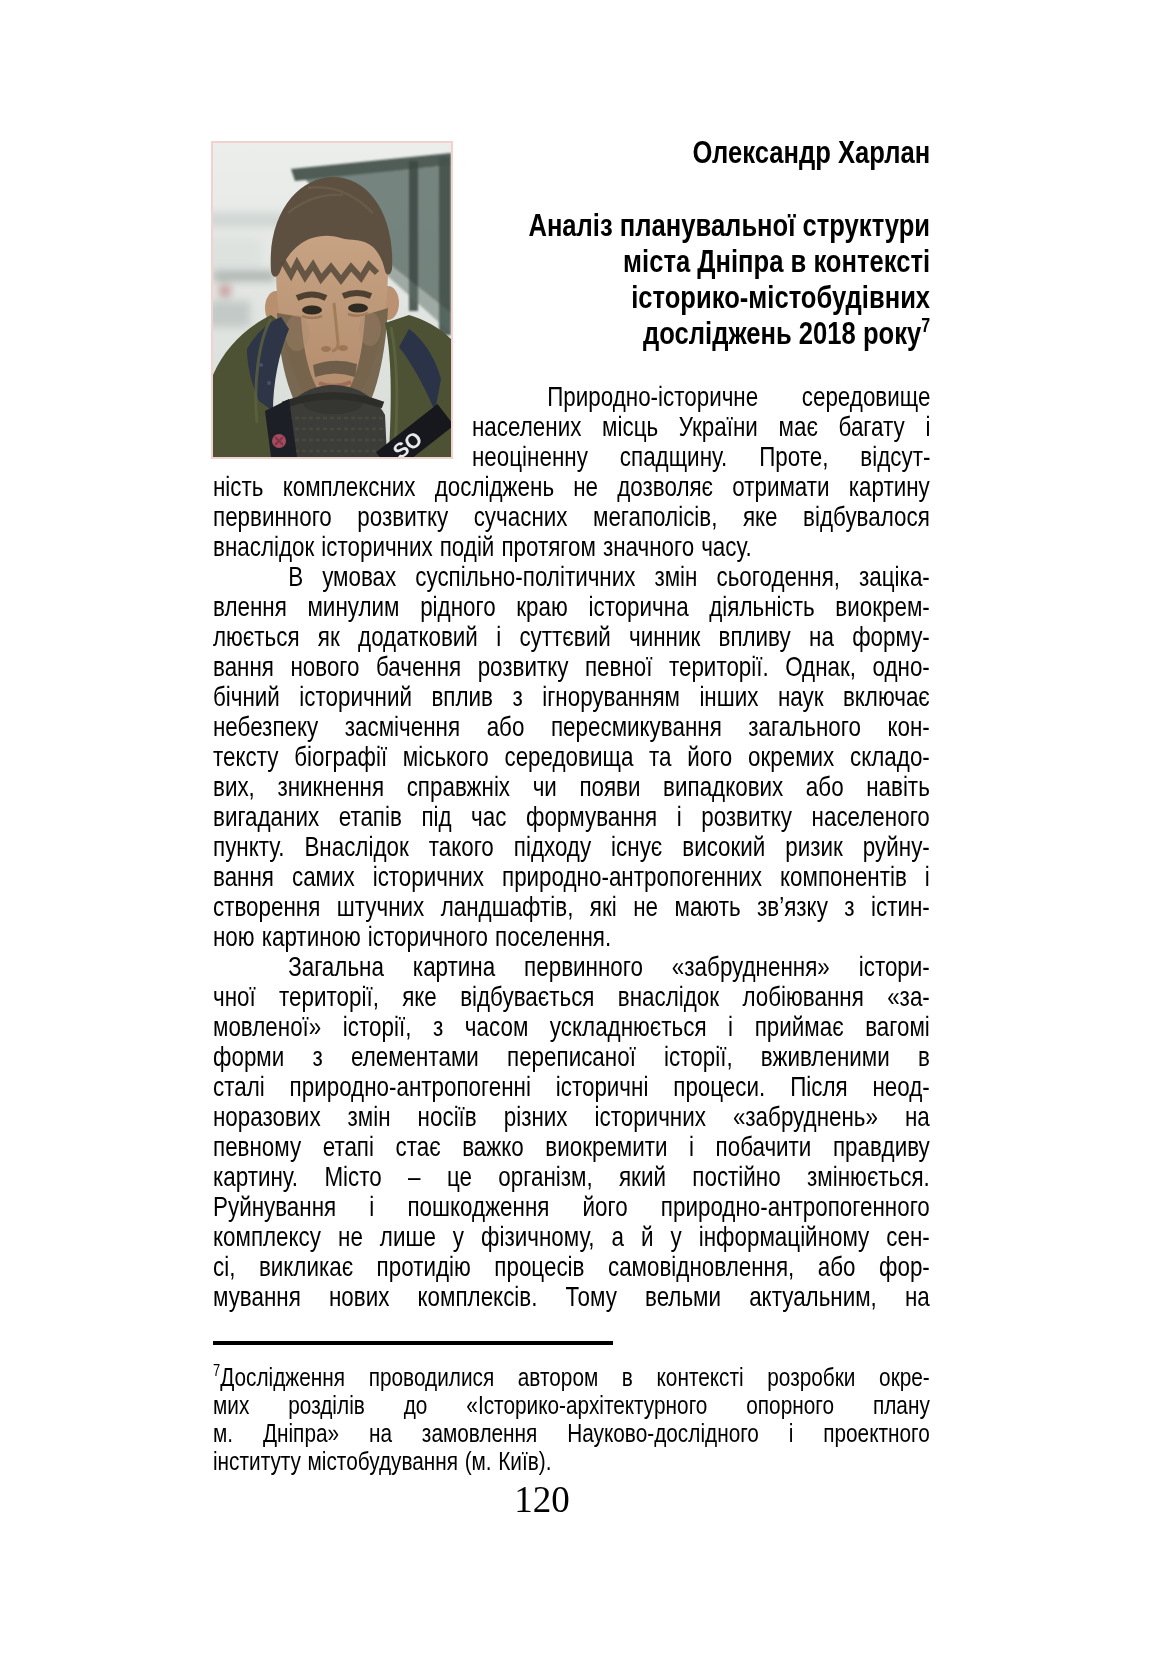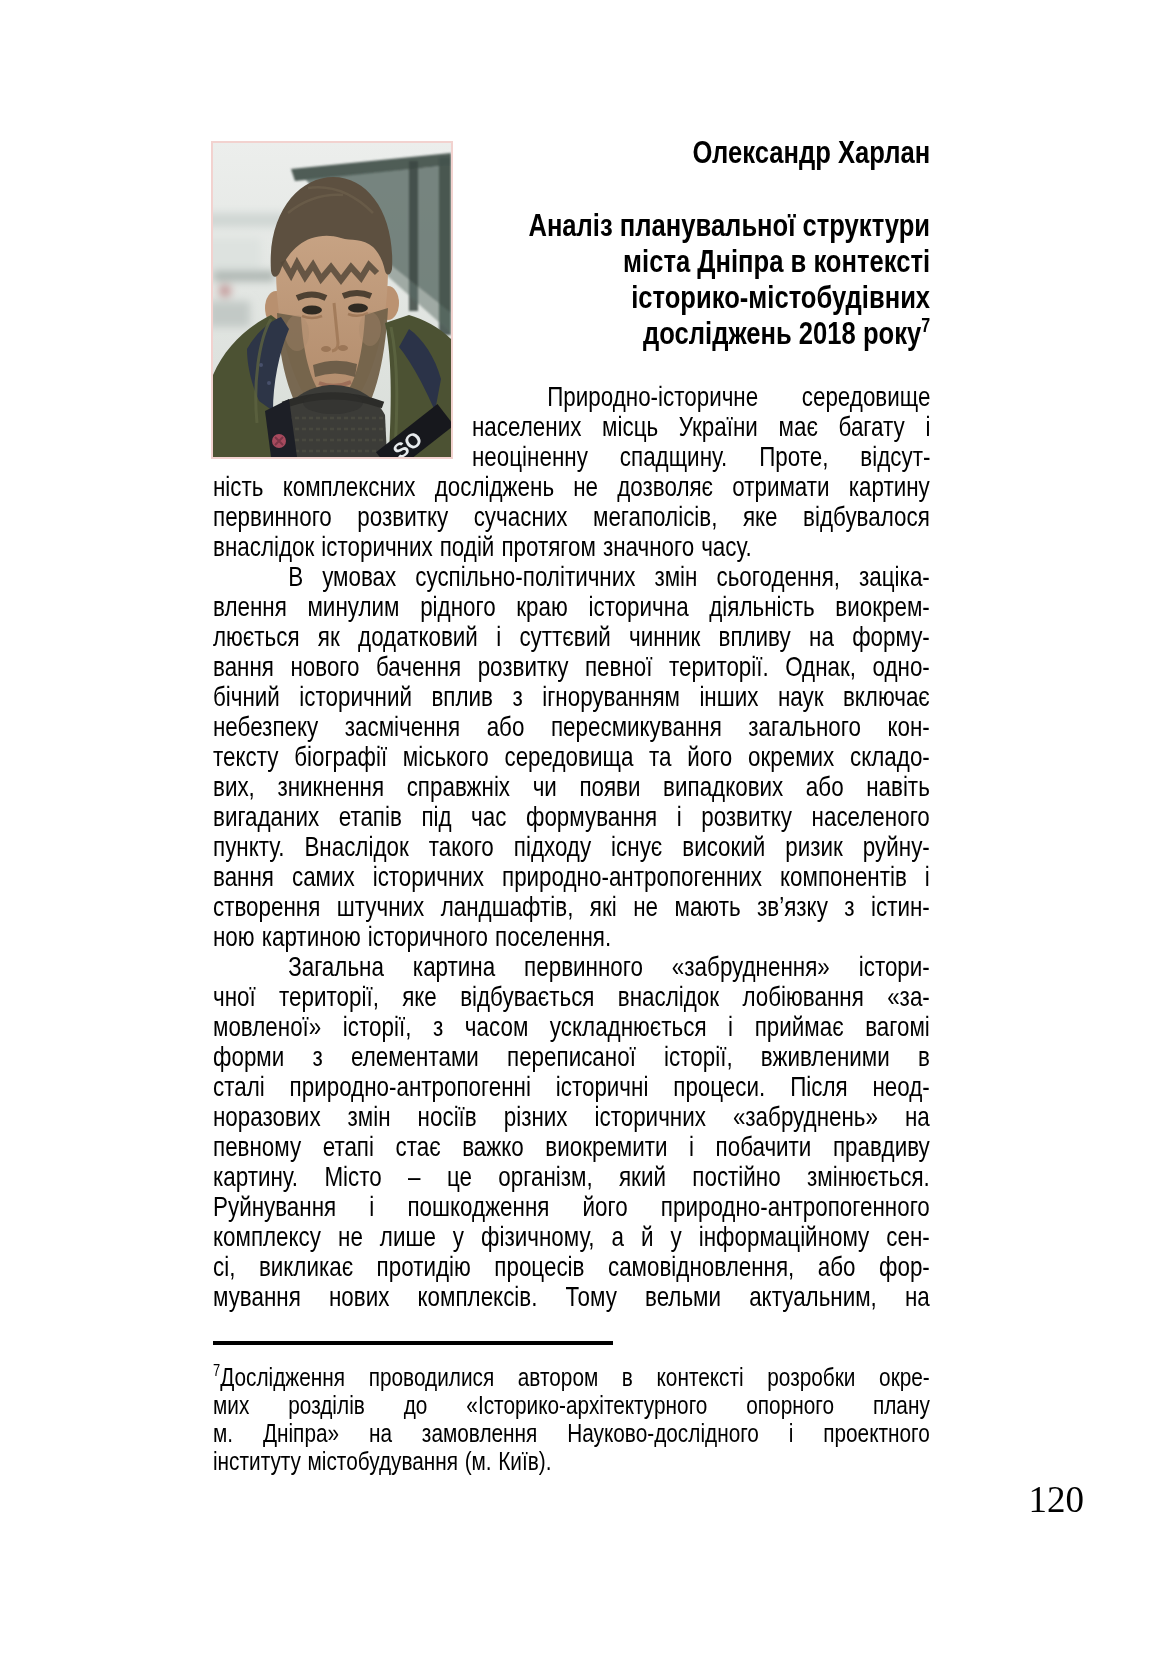--- a/index.html
+++ b/index.html
@@ -47,21 +47,21 @@
   .tline sup { font-size: 0.62em; line-height: 0; }
   
   .fnrule {
     position: absolute; left: 213px; top: 1341px;
     width: 400px; height: 4px; background: #000;
   }
   .footnote { left: 213px; top: 1363px; width: 896px; font-size: 26px; line-height: 28px; }
   
   .pagenum {
     position: absolute; top: 1478px; left: 0; width: 1084px;
-    text-align: right;
+    text-align: center;
     font-family: "Liberation Serif", serif; font-size: 37px;
   }
 </style>
 </head>
 <body>
 
 <div class="page">
 
   <figure class="photo">
     <svg viewBox="0 0 238 314" xmlns="http://www.w3.org/2000/svg">

